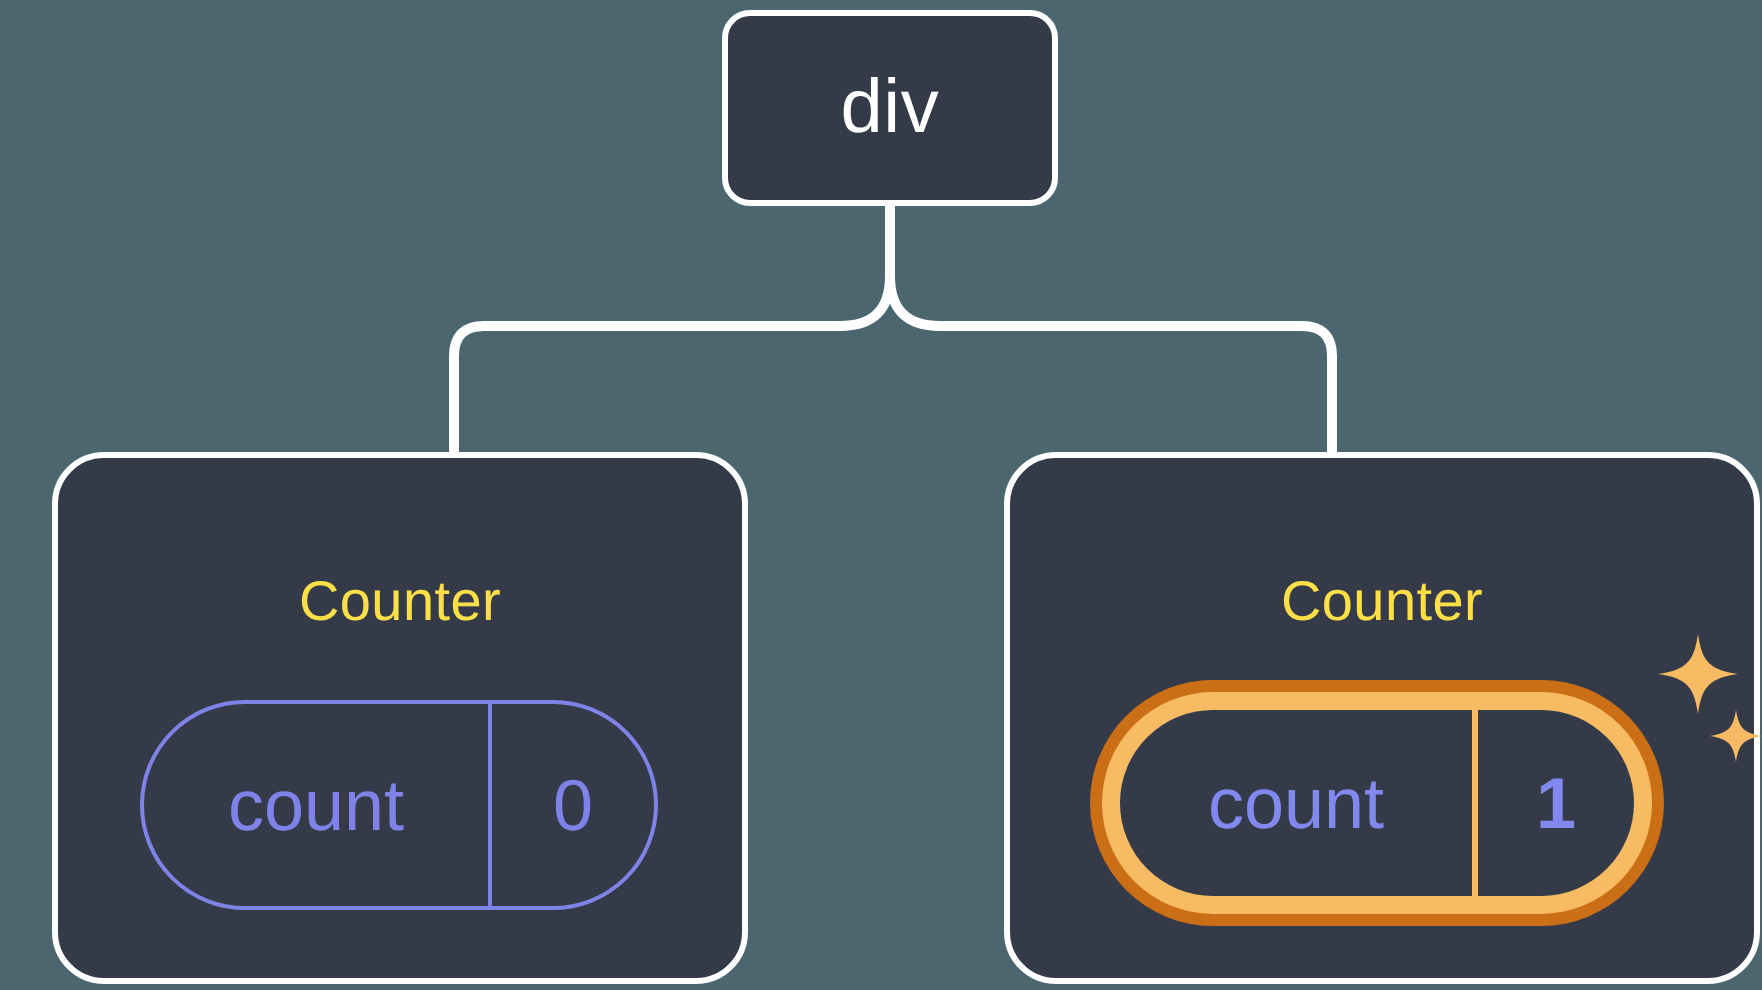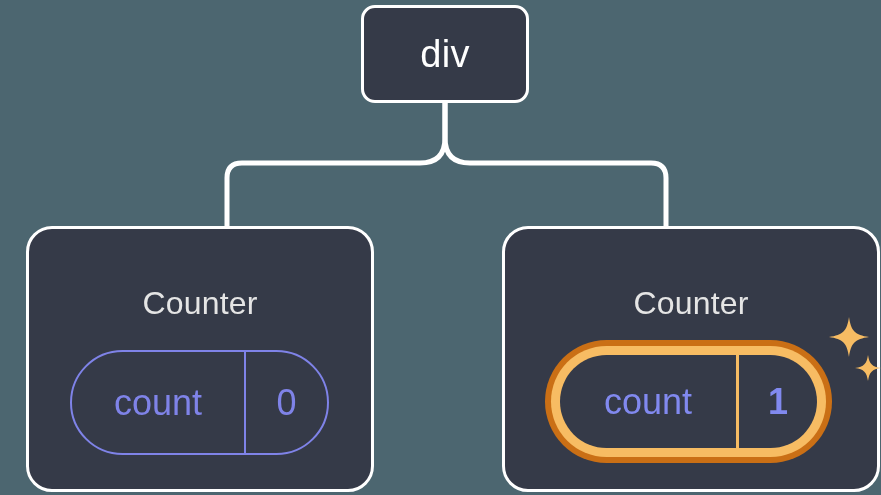--- a/index.html
+++ b/index.html
@@ -73,22 +73,22 @@
     top: 226px;
     width: 378px;
     height: 266px;
   }
   .card-title {
     position: absolute;
     top: 58px;
     left: 0;
     right: 0;
     text-align: center;
-    font-size: 32px;
-    color: #e5e5e5;
+    font-size: 28px;
+    color: #fde047;
     line-height: 1;
     letter-spacing: 0.2px;
   }
 
   
   .pill {
     position: absolute;
     box-sizing: border-box;
     display: flex;
     align-items: stretch;

